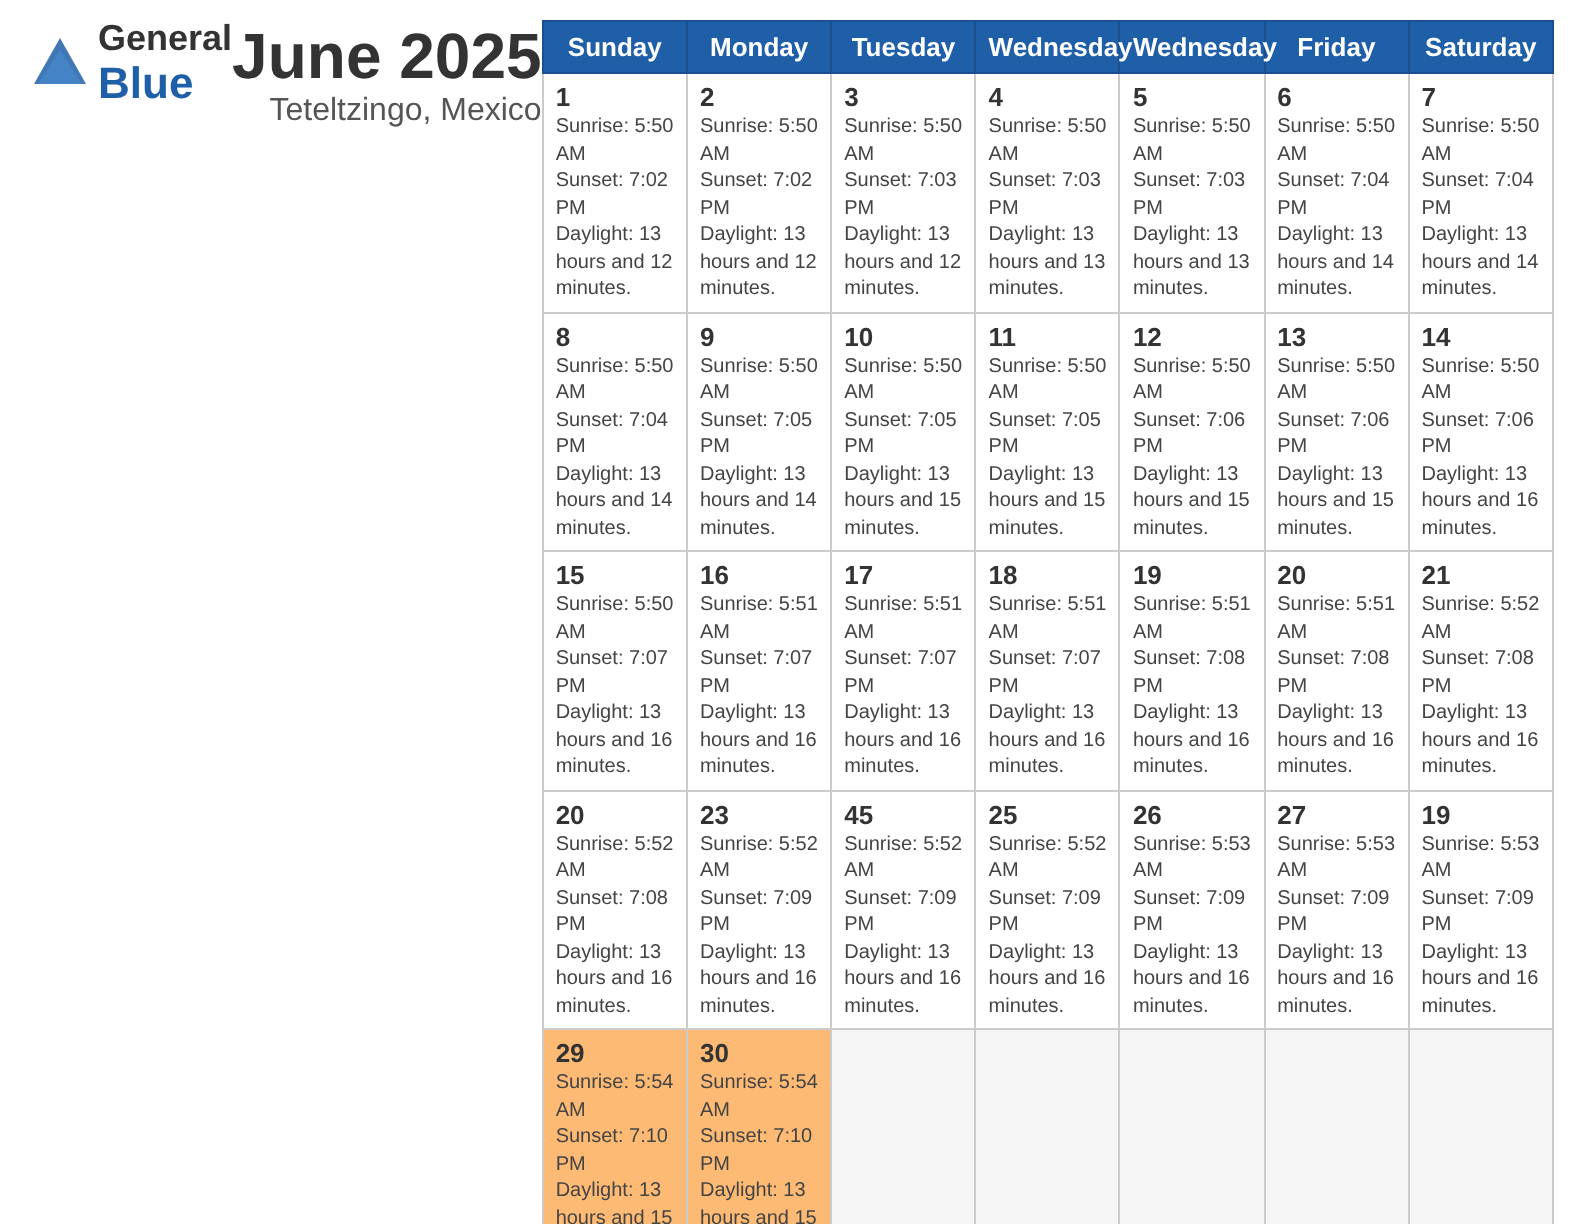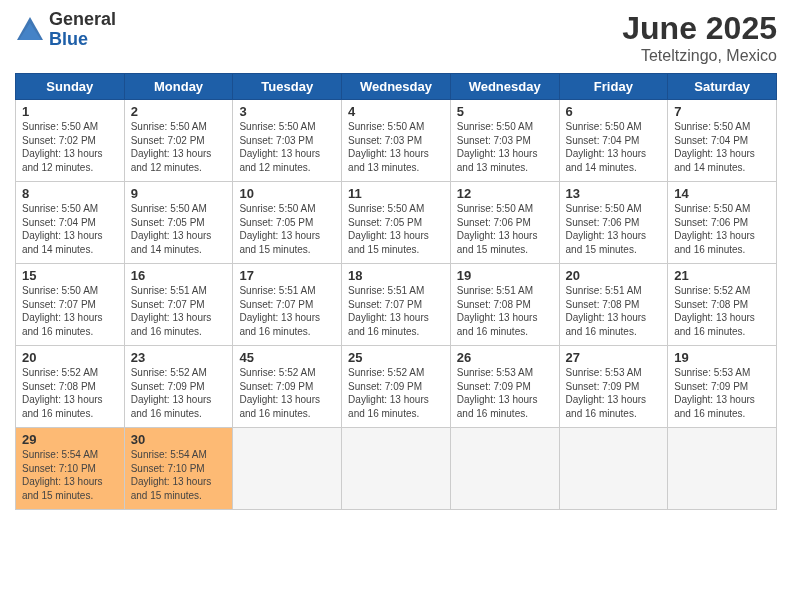--- a/index.html
+++ b/index.html
@@ -8,21 +8,21 @@
       height: 612px;
       font-family: Arial, sans-serif;
       background: #fff;
       overflow: hidden;
     }
     .page {
       width: 792px;
       height: 456px;
       padding: 10px 15px;
       display: flex;
-      flex-direction: column;
+      flex-direction: row;
     }
     .header {
       display: flex;
       justify-content: space-between;
       align-items: flex-start;
       margin-bottom: 8px;
     }
     .logo {
       display: flex;
       align-items: center;
@@ -31,21 +31,21 @@
       display: flex;
       flex-direction: column;
       line-height: 1.1;
     }
     .logo-general {
       font-size: 18px;
       font-weight: bold;
       color: #333;
     }
     .logo-blue {
-      font-size: 18px;
+      font-size: 22px;
       font-weight: bold;
       color: #1e5fa8;
     }
     .logo-icon {
       width: 30px;
       height: 30px;
       margin-right: 4px;
     }
     .title-block {
       text-align: right;

